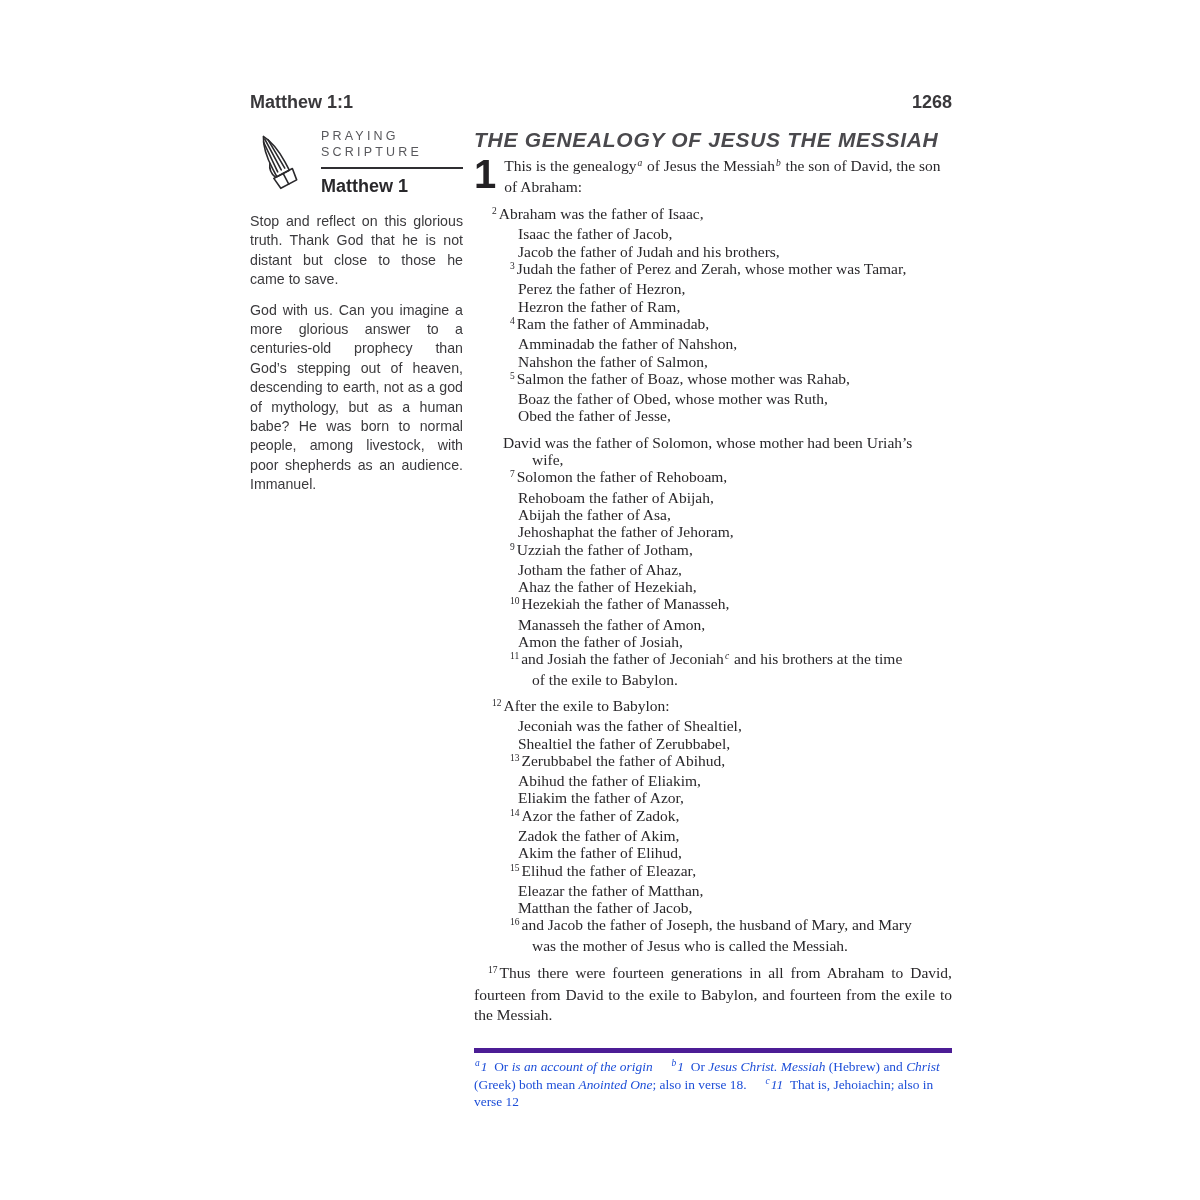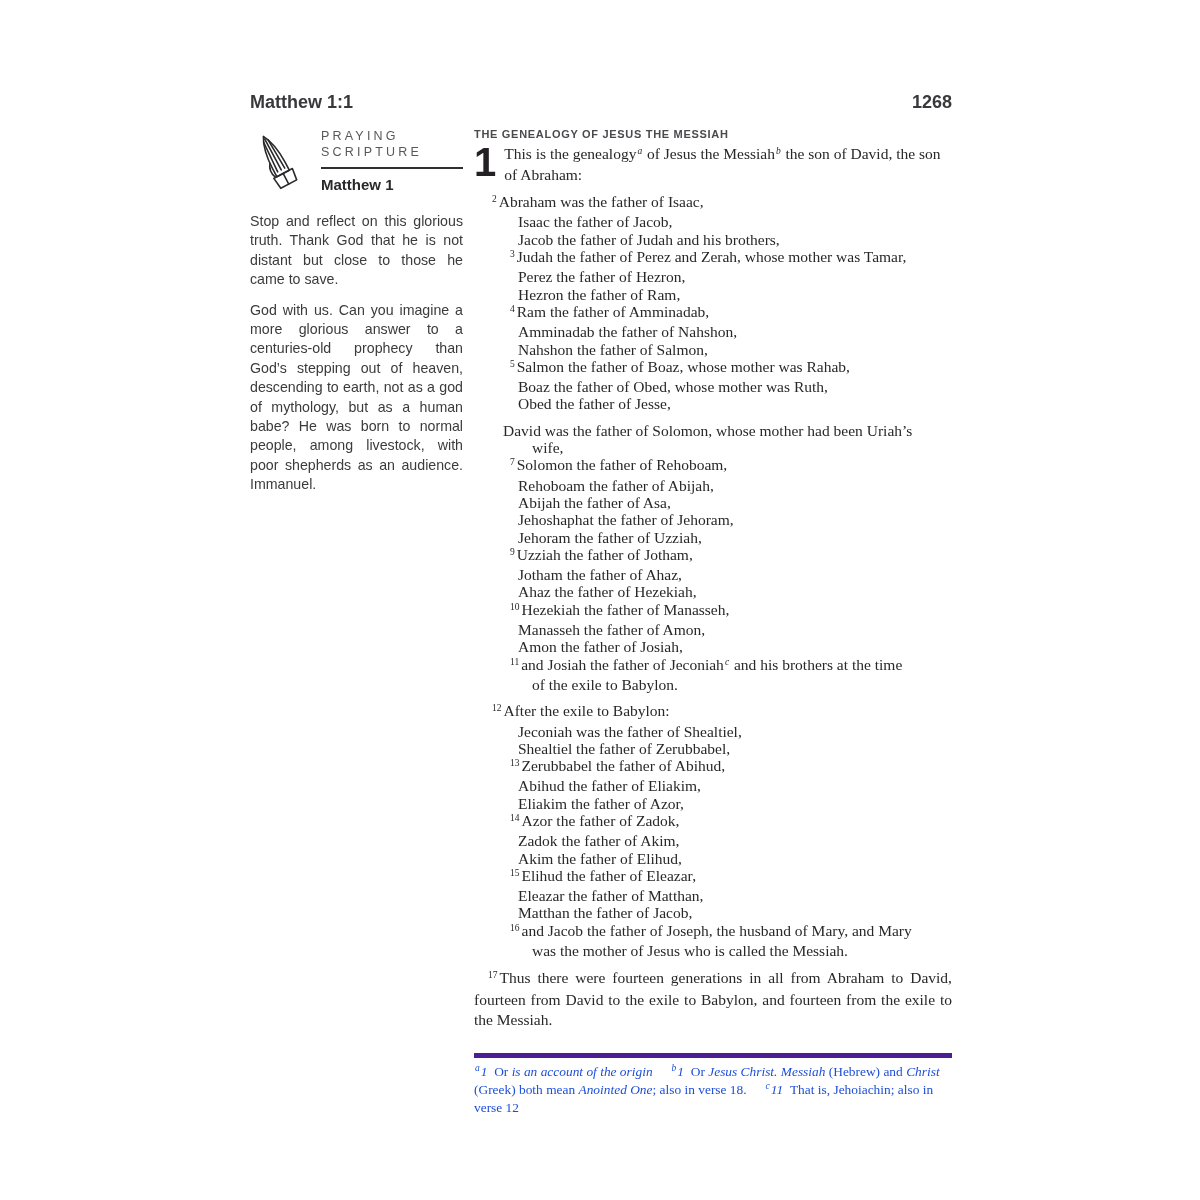--- a/index.html
+++ b/index.html
@@ -15,28 +15,28 @@
   .sidebar{width:213px;flex:none;margin-right:11px;}
   .main{width:478px;flex:none;}
 
   
   .feature{display:flex;align-items:flex-start;gap:14px;}
   .hands{width:54px;flex:none;margin-top:2px;}
   .feature-text{margin-left:3px;flex:1;}
   .feature-label{font-family:"Liberation Sans",sans-serif;font-size:12.5px;
     letter-spacing:3.2px;color:#58585c;line-height:16px;}
   .feature-rule{border:0;border-top:2px solid #2f2e31;margin:7px 0 7px 0;}
-  .side-ref{font-family:"Liberation Sans",sans-serif;font-weight:bold;font-size:15px;color:#29282b;}
+  .side-ref{font-family:"Liberation Sans",sans-serif;font-weight:bold;font-size:18px;color:#29282b;}
   .devotional{margin-top:14px;}
   .devotional p{font-family:"Liberation Sans",sans-serif;font-size:14.2px;line-height:19.4px;
     text-align:justify;color:#3b3a3d;margin:0 0 11px 0;}
 
   
-  .section-heading{font-family:"Liberation Sans",sans-serif;font-weight:bold;font-size:11px;
-    letter-spacing:.7px;color:#4a494d;margin:0 0 5px 0;}
+  .section-heading{font-family:"Liberation Sans",sans-serif;font-weight:bold;font-size:21px;
+    letter-spacing:.7px;color:#4a494d;margin:0 0 5px 0;font-style:italic;}
   .verse1{font-size:15.5px;line-height:17.6px;}
   .dropcap{float:left;font-family:"Liberation Sans",sans-serif;font-weight:bold;
     font-size:40px;line-height:31px;margin:2px 8px 0 0;color:#232124;}
   sup.vnum{font-size:9.5px;position:relative;top:-5px;vertical-align:baseline;
     margin-right:2px;font-style:normal;}
   sup.fnl{font-size:9.5px;position:relative;top:-5px;vertical-align:baseline;
     font-style:italic;margin:0 1px;}
   .poem{margin-top:10px;}
   .stanza{margin-bottom:9px;}
   .pline{font-size:15.5px;line-height:17.3px;white-space:nowrap;}
@@ -114,21 +114,20 @@
             <div class="pline c">Boaz the father of Obed, whose mother was Ruth,</div>
             <div class="pline c">Obed the father of Jesse,</div>
           </div>
           <div class="stanza">
             <div class="pline l">David was the father of Solomon, whose mother had been Uriah’s</div>
             <div class="pline w">wife,</div>
             <div class="pline v"><sup class="vnum">7</sup>Solomon the father of Rehoboam,</div>
             <div class="pline c">Rehoboam the father of Abijah,</div>
             <div class="pline c">Abijah the father of Asa,</div>
             <div class="pline c">Jehoshaphat the father of Jehoram,</div>
-            <div class="pline c">Jehoram the father of Uzziah,</div>
             <div class="pline v"><sup class="vnum">9</sup>Uzziah the father of Jotham,</div>
             <div class="pline c">Jotham the father of Ahaz,</div>
             <div class="pline c">Ahaz the father of Hezekiah,</div>
             <div class="pline v"><sup class="vnum">10</sup>Hezekiah the father of Manasseh,</div>
             <div class="pline c">Manasseh the father of Amon,</div>
             <div class="pline c">Amon the father of Josiah,</div>
             <div class="pline v"><sup class="vnum">11</sup><span>and Josiah the father of Jeconiah</span><sup class="fnl">c</sup><span> and his brothers at the time</span></div>
             <div class="pline w">of the exile to Babylon.</div>
           </div>
           <div class="stanza">

